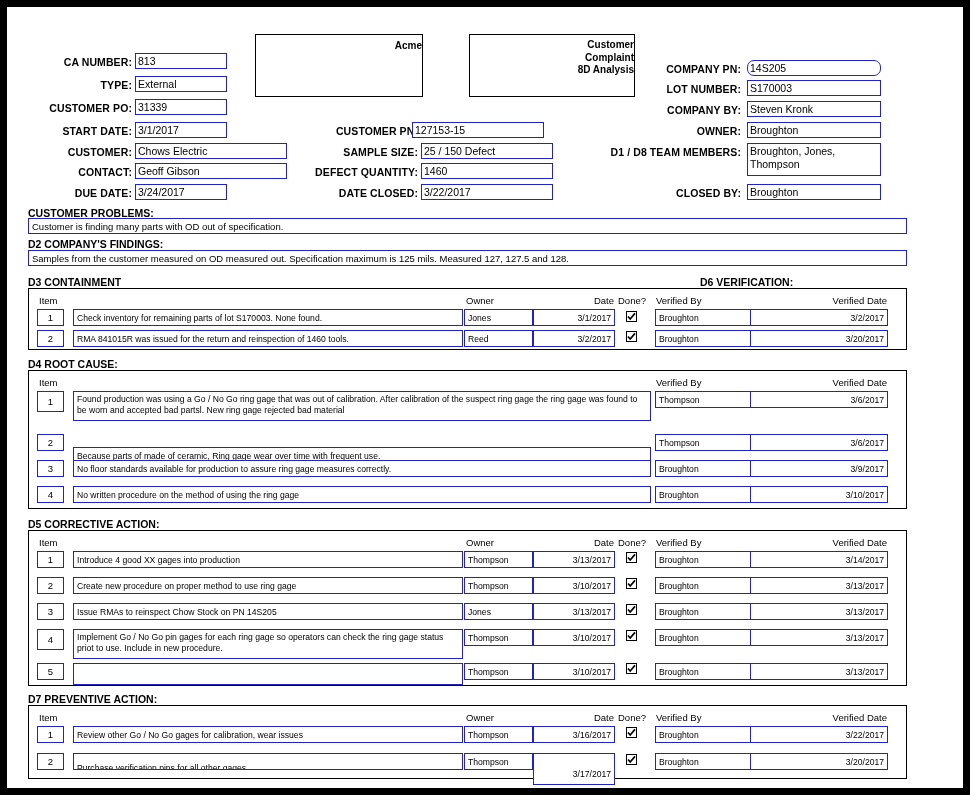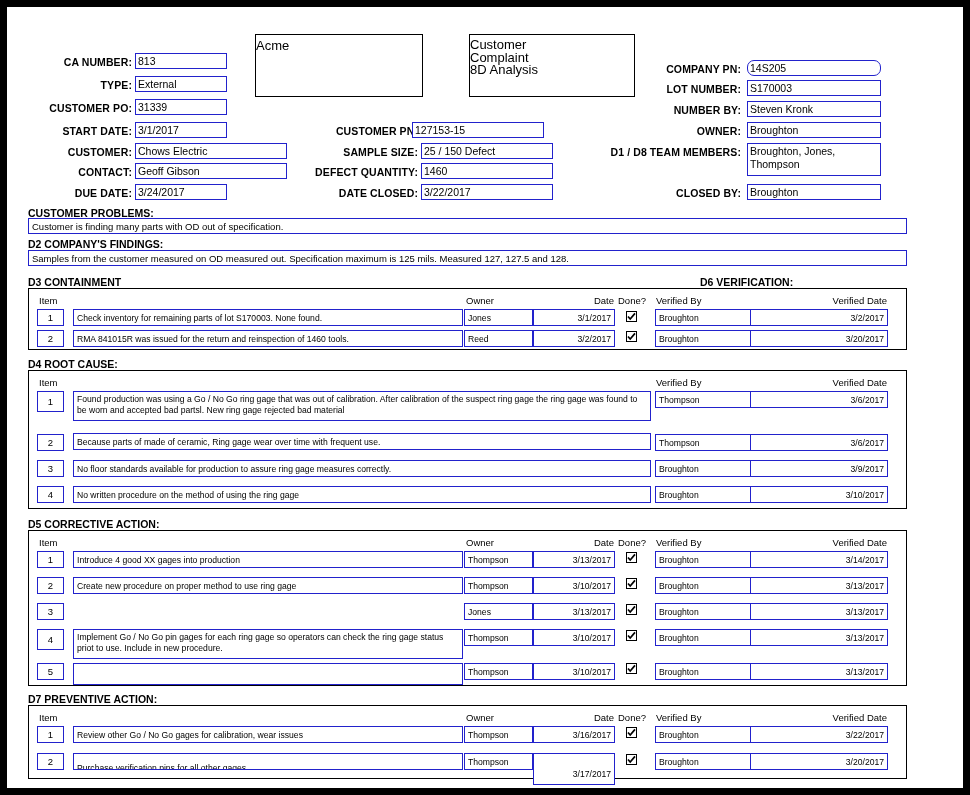--- a/index.html
+++ b/index.html
@@ -47,23 +47,23 @@
     padding: 1px 2px 0 2px;
     line-height: 13px;
     white-space: nowrap;
     overflow: hidden;
   }
   .plainbox {
     position: absolute;
     border: 1.5px solid #000;
     background: #fff;
     box-sizing: border-box;
-    text-align: left;
-    font-size: 13px;
-    font-weight: normal;
+    text-align: right;
+    font-size: 10px;
+    font-weight: bold;
     padding-top: 5px;
     line-height: 12.5px;
   }
 
   
   .sect-title {
     position: absolute;
     font-size: 10.5px;
     font-weight: bold;
     color: #000;
@@ -174,21 +174,21 @@
 
   <div class="lbl" style="left:278px; top:180px; width:133px;">DATE CLOSED:</div>
   <div class="box" style="left:414px; top:177px; width:132px; height:16px;">3/22/2017</div>
 
   <div class="lbl" style="left:604px; top:56px;  width:130px;">COMPANY PN:</div>
   <div class="box" style="left:740px; top:53px;  width:134px; height:16px;border-radius:7px;">14S205</div>
 
   <div class="lbl" style="left:604px; top:76px;  width:130px;">LOT NUMBER:</div>
   <div class="box" style="left:740px; top:73px;  width:134px; height:16px;">S170003</div>
 
-  <div class="lbl" style="left:604px; top:97px;  width:130px;">NUMBER BY:</div>
+  <div class="lbl" style="left:604px; top:97px;  width:130px;">COMPANY BY:</div>
   <div class="box" style="left:740px; top:94px;  width:134px; height:16px;">Steven Kronk</div>
 
   <div class="lbl" style="left:604px; top:118px; width:130px;">OWNER:</div>
   <div class="box" style="left:740px; top:115px; width:134px; height:16px;">Broughton</div>
 
   <div class="lbl" style="left:588px; top:139px; width:146px;">D1 / D8 TEAM MEMBERS:</div>
   <div class="box" style="left:740px; top:136px; width:134px; height:33px; white-space:normal;">Broughton, Jones, Thompson</div>
 
   <div class="lbl" style="left:604px; top:180px; width:130px;">CLOSED BY:</div>
   <div class="box" style="left:740px; top:177px; width:134px; height:16px;">Broughton</div>
@@ -241,21 +241,21 @@
     <div class="colhdr" style="left:10px;  top:6px;">Item</div>
     <div class="colhdr" style="left:627px; top:6px;">Verified By</div>
     <div class="colhdr r" style="left:700px; top:6px; width:158px;">Verified Date</div>
 
     <div class="cell num" style="left:8px;   top:20px; width:27px;  height:21px; padding-top:4px;">1</div>
     <div class="cell" style="left:44px;  top:20px; width:578px; height:30px; white-space:normal; padding-top:2px;">Found production was using a  Go / No Go ring gage that was out of calibration.  After calibration of the suspect ring gage the ring gage was found to be worn and accepted bad partsl.  New ring gage rejected bad material</div>
     <div class="cell" style="left:626px; top:20px; width:96px;  height:17px; padding-top:3px;">Thompson</div>
     <div class="cell rt" style="left:721px; top:20px; width:138px; height:17px; padding-top:3px;">3/6/2017</div>
 
     <div class="cell num" style="left:8px;   top:63px; width:27px;  height:17px;">2</div>
-    <div class="cell" style="left:44px;  top:62px; width:578px; height:17px; padding-top:3px;">Because parts of made of ceramic, Ring gage wear over time with frequent use.</div>
+    <div class="cell" style="left:44px;  top:76px; width:578px; height:17px; padding-top:3px;">Because parts of made of ceramic, Ring gage wear over time with frequent use.</div>
     <div class="cell" style="left:626px; top:63px; width:96px;  height:17px; padding-top:3px;">Thompson</div>
     <div class="cell rt" style="left:721px; top:63px; width:138px; height:17px; padding-top:3px;">3/6/2017</div>
 
     <div class="cell num" style="left:8px;   top:89px; width:27px;  height:17px;">3</div>
     <div class="cell" style="left:44px;  top:89px; width:578px; height:17px; padding-top:3px;">No floor standards  available for production to assure ring gage measures correctly.</div>
     <div class="cell" style="left:626px; top:89px; width:96px;  height:17px; padding-top:3px;">Broughton</div>
     <div class="cell rt" style="left:721px; top:89px; width:138px; height:17px; padding-top:3px;">3/9/2017</div>
 
     <div class="cell num" style="left:8px;   top:115px; width:27px;  height:17px;">4</div>
     <div class="cell" style="left:44px;  top:115px; width:578px; height:17px; padding-top:3px;">No written procedure on the method of using the ring gage</div>
@@ -291,20 +291,21 @@
     <div class="cell rt" style="left:504px; top:46px; width:82px;  height:17px; padding-top:3px;">3/10/2017</div>
     <div class="chk" style="left:597px; top:47px;">
       <svg width="9" height="9" viewBox="0 0 9 9">
             <path d="M1 4.5 L3.2 7 L8 1.4" stroke="#000" stroke-width="1.7" fill="none"></path>
           </svg>
     </div>
     <div class="cell" style="left:626px; top:46px; width:96px;  height:17px; padding-top:3px;">Broughton</div>
     <div class="cell rt" style="left:721px; top:46px; width:138px; height:17px; padding-top:3px;">3/13/2017</div>
 
     <div class="cell num" style="left:8px;   top:72px; width:27px;  height:17px;">3</div>
+    <div class="cell" style="left:44px;  top:72px; width:390px; height:17px; padding-top:3px;">Issue RMAs to reinspect Chow Stock on PN 14S205</div>
     <div class="cell" style="left:435px; top:72px; width:69px;  height:17px; padding-top:3px;">Jones</div>
     <div class="cell rt" style="left:504px; top:72px; width:82px;  height:17px; padding-top:3px;">3/13/2017</div>
     <div class="chk" style="left:597px; top:73px;">
       <svg width="9" height="9" viewBox="0 0 9 9">
             <path d="M1 4.5 L3.2 7 L8 1.4" stroke="#000" stroke-width="1.7" fill="none"></path>
           </svg>
     </div>
     <div class="cell" style="left:626px; top:72px; width:96px;  height:17px; padding-top:3px;">Broughton</div>
     <div class="cell rt" style="left:721px; top:72px; width:138px; height:17px; padding-top:3px;">3/13/2017</div>
 

